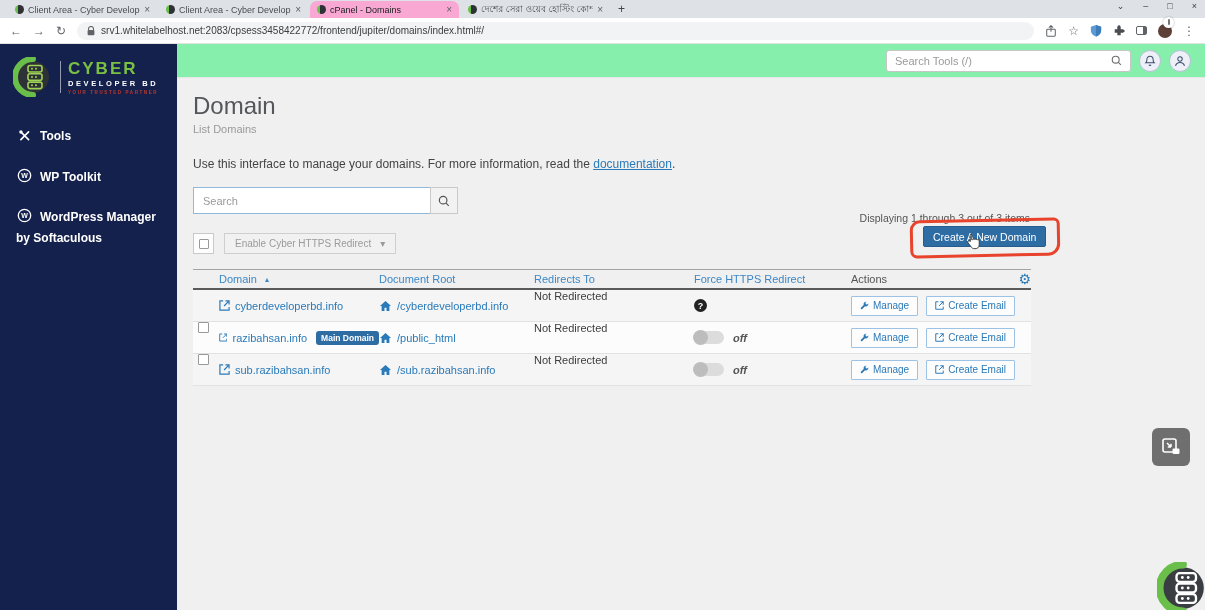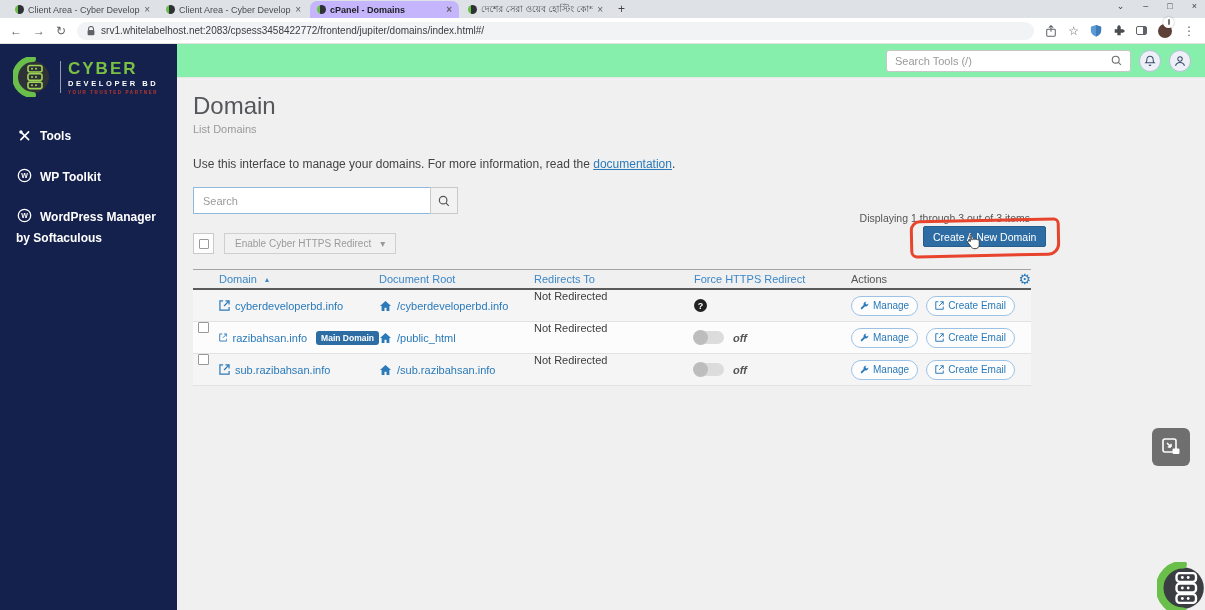--- a/index.html
+++ b/index.html
@@ -5,21 +5,21 @@
   * { box-sizing: border-box; margin: 0; padding: 0; }
   html,body { width:1205px; height:610px; overflow:hidden; }
   body { font-family:"Liberation Sans", sans-serif; background:#f0f0f0; position:relative; }
 
   
   .chrome { position:absolute; top:0; left:0; right:0; height:44px; z-index:50; }
   .tabstrip { height:18px; background:#dee1e6; display:flex; align-items:flex-end; padding-left:8px; position:relative; }
   .tab { width:149px; height:17px; display:flex; align-items:center; gap:4px; padding:0 7px; font-size:9px;
          color:#4a4d51; border-radius:7px 7px 0 0; white-space:nowrap; overflow:hidden; cursor:default; }
   .tab + .tab { margin-left:2px; }
-  .tab.active { background:#c4b5fd; color:#202124;font-weight:bold; }
+  .tab.active { background:#f9a8d4; color:#202124; }
   .tab-title { flex:1; overflow:hidden; white-space:nowrap; }
   .tab-close { font-size:10px; color:#5f6368; flex:none; }
   .favicon { width:9px; height:9px; border-radius:50%; flex:none;
              background:linear-gradient(90deg,#6abf4b 32%,#2e3136 32%); }
   .newtab { margin:0 0 2px 8px; font-size:12px; color:#444; }
   .wincontrols { position:absolute; right:8px; top:1px; display:flex; gap:19px; font-size:9px; color:#3c4043; align-items:center; }
   .toolbar { height:26px; background:#fff; border-bottom:1px solid #e2e2e2; display:flex; align-items:center; padding:0 10px; gap:11px; }
   .nav-ic { color:#5f6368; font-size:12px; line-height:1; }
   .urlpill { flex:1; height:18px; background:#f1f3f4; border-radius:9px; display:flex; align-items:center; padding:0 10px; gap:6px; overflow:hidden; }
   .url-text { font-size:10px; color:#3c4043; white-space:nowrap; overflow:hidden; }
@@ -87,21 +87,21 @@
   .th-actions { color:#555; }
   .sort-car { font-size:8px; margin-left:3px; }
   .gear { margin-left:auto; color:#2a7ab9; font-size:14px; line-height:1; cursor:pointer; }
   .row-check { width:11px; height:11px; border:1px solid #999; border-radius:1px; background:#fff; display:inline-block; cursor:pointer; }
   a.cell-link { color:#2a7ab9; text-decoration:none; cursor:pointer; }
   .badge { background:#2e6da4; color:#fff; font-size:8.5px; font-weight:bold; padding:2px 5px; border-radius:3px; margin-left:4px; }
   .q-ic { width:13px; height:13px; border-radius:50%; background:#222; color:#fff; font-size:9px; font-weight:bold; display:flex; align-items:center; justify-content:center; cursor:pointer; }
   .toggle { width:30px; height:13px; border-radius:7px; background:#dcdcdc; position:relative; cursor:pointer; flex:none; }
   .toggle .knob { position:absolute; left:-1px; top:-1px; width:15px; height:15px; border-radius:50%; background:#bdbdbd; }
   .off-lab { font-style:italic; font-weight:bold; color:#555; font-size:11px; margin-left:9px; }
-  .act-btn { height:20px; border:1px solid #9cc3e5; background:#fdfdfd; color:#2a7ab9; font-size:10px; border-radius:10px; padding:0 8px; display:flex; align-items:center; gap:4px; cursor:pointer; font-family:inherit; }
+  .act-btn { height:20px; border:1px solid #9cc3e5; background:#fdfdfd; color:#2a7ab9; font-size:10px; border-radius:1px; padding:0 8px; display:flex; align-items:center; gap:4px; cursor:pointer; font-family:inherit; }
 
   .pip-btn { position:absolute; left:1152px; top:428px; width:38px; height:38px; background:#6f6f6f; border-radius:6px; display:flex; align-items:center; justify-content:center; cursor:pointer; z-index:40; }
   .corner-logo { position:absolute; left:1157px; top:562px; z-index:40; }
 </style>
 </head>
 <body>
 
 <div class="chrome">
   <div class="tabstrip">
     <div class="tab">

